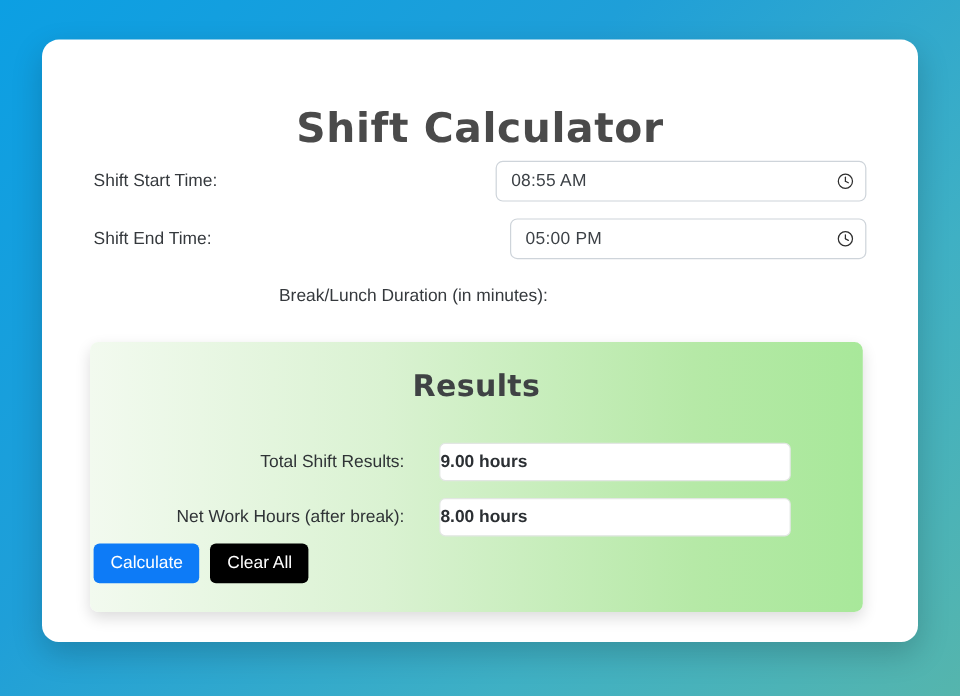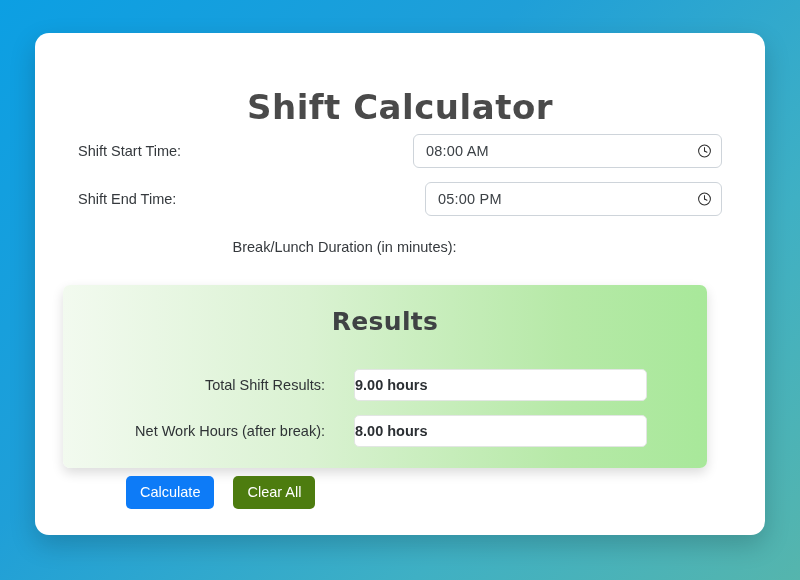--- a/index.html
+++ b/index.html
@@ -86,24 +86,24 @@
     top: 50%;
     transform: translateY(-50%);
     width: 15px;
     height: 15px;
     display: block;
   }
 
   
   .results-panel {
     position: absolute;
-    left: 28px;
+    left: 40px;
     top: 252px;
     width: 644px;
-    height: 183px;
+    height: 225px;
     border-radius: 7px;
     background: linear-gradient(to right, #f2faef 0%, #daf2d2 38%, #b6e9a7 78%, #a8e89a 100%);
     box-shadow: 0 5px 12px rgba(0, 0, 0, 0.14);
   }
 
   .results-title {
     text-align: center;
     margin-top: 22px;
     font-family: "DejaVu Sans", sans-serif;
     font-size: 25px;
@@ -146,54 +146,53 @@
     padding-left: 0;
     font-size: 14.5px;
     font-weight: bold;
     color: #2b2f33;
   }
 
   
   .button-bar {
     position: absolute;
     left: 43px;
-    top: 443px;
-    display: flex;
-    gap: 19px;
-    margin-left: 48px;
+    top: 420px;
+    display: flex;
+    gap: 9px;
   }
 
   .btn {
     border: none;
     border-radius: 5px;
     padding: 0 14px;
     height: 33px;
     font-family: "Liberation Sans", sans-serif;
     font-size: 14.5px;
     color: #ffffff;
     cursor: pointer;
     line-height: 33px;
   }
 
   .btn-primary { background: #0d7bf7; }
-  .btn-danger  { background: #4d7c0f; }
+  .btn-danger  { background: #000000; }
 </style>
 </head>
 <body>
 
 <div class="page">
 
   <div class="card">
 
     <div class="card-title">Shift Calculator</div>
 
     <div class="form-row r1">
       <div class="field-label">Shift Start Time:</div>
       <div class="input-box">
-        <span class="input-value">08:00 AM</span>
+        <span class="input-value">08:55 AM</span>
         <svg class="clock-icon" viewBox="0 0 16 16">
           <circle cx="8" cy="8" r="6.3" fill="none" stroke="#2e2e2e" stroke-width="1.1"></circle>
           <line x1="8" y1="8" x2="8" y2="4.4" stroke="#2e2e2e" stroke-width="1.1" stroke-linecap="round"></line>
           <line x1="8" y1="8" x2="10.6" y2="9.4" stroke="#2e2e2e" stroke-width="1.1" stroke-linecap="round"></line>
         </svg>
       </div>
     </div>
 
     <div class="form-row r2">
       <div class="field-label">Shift End Time:</div>

